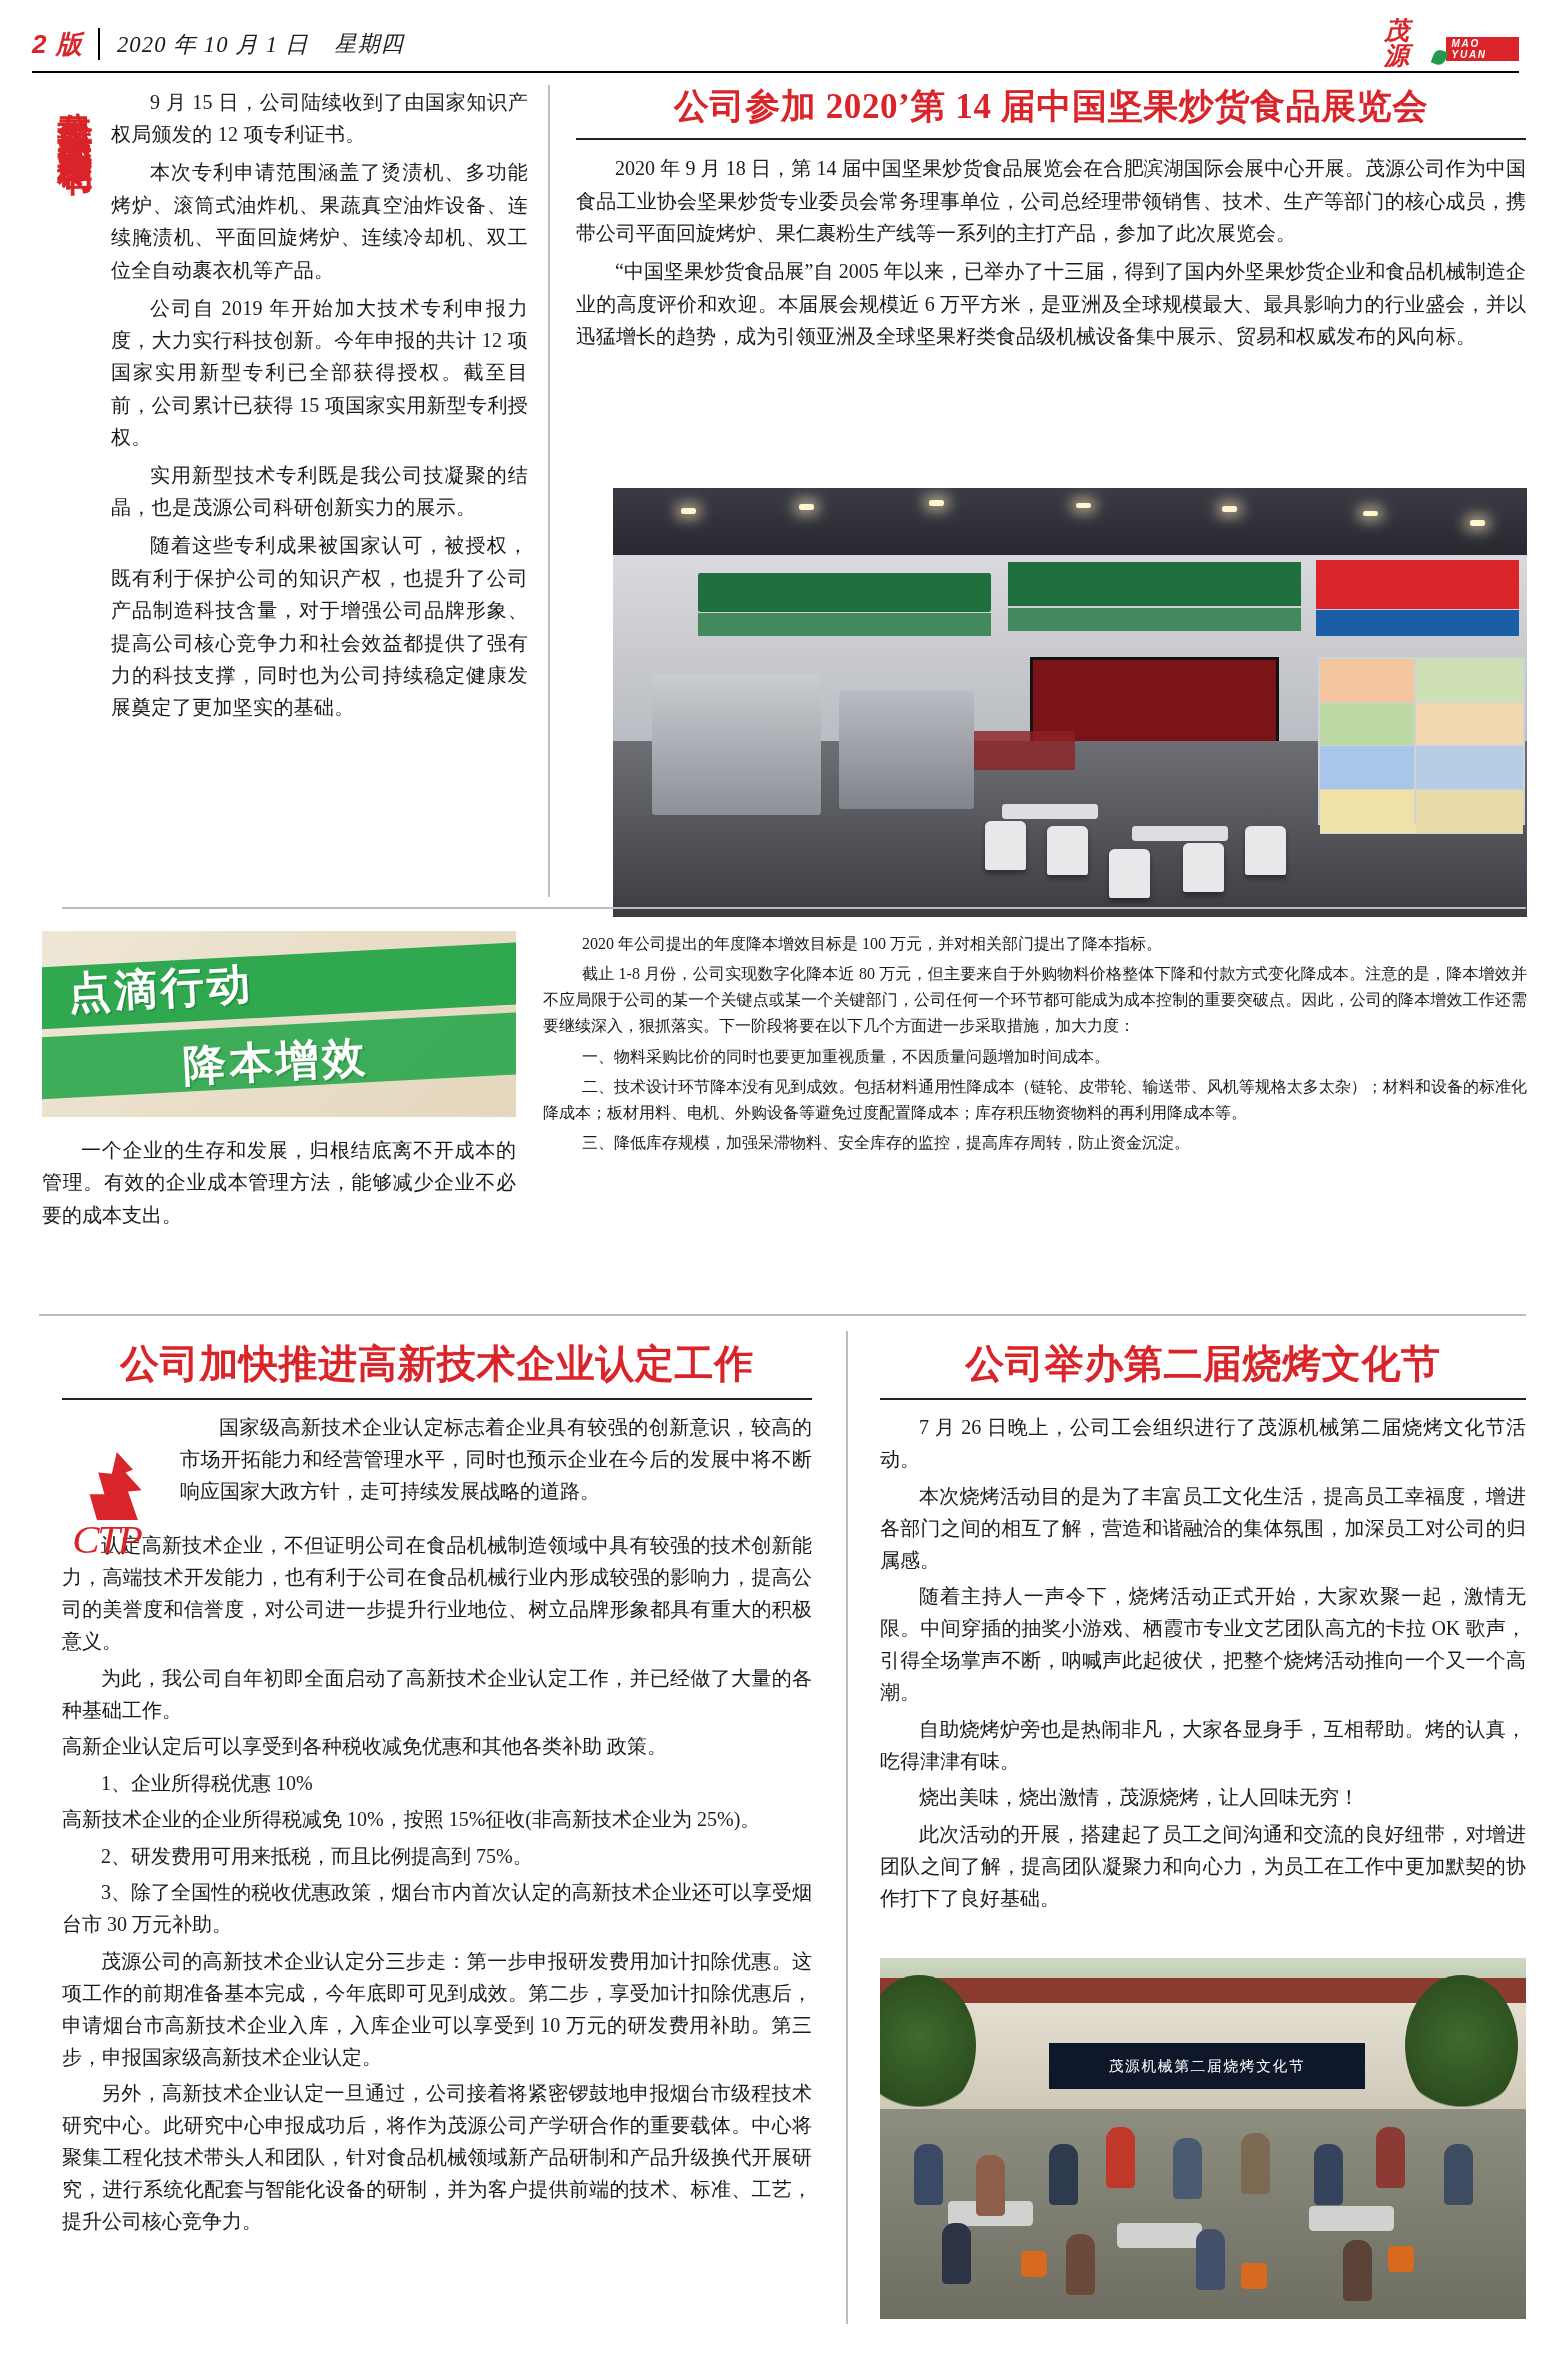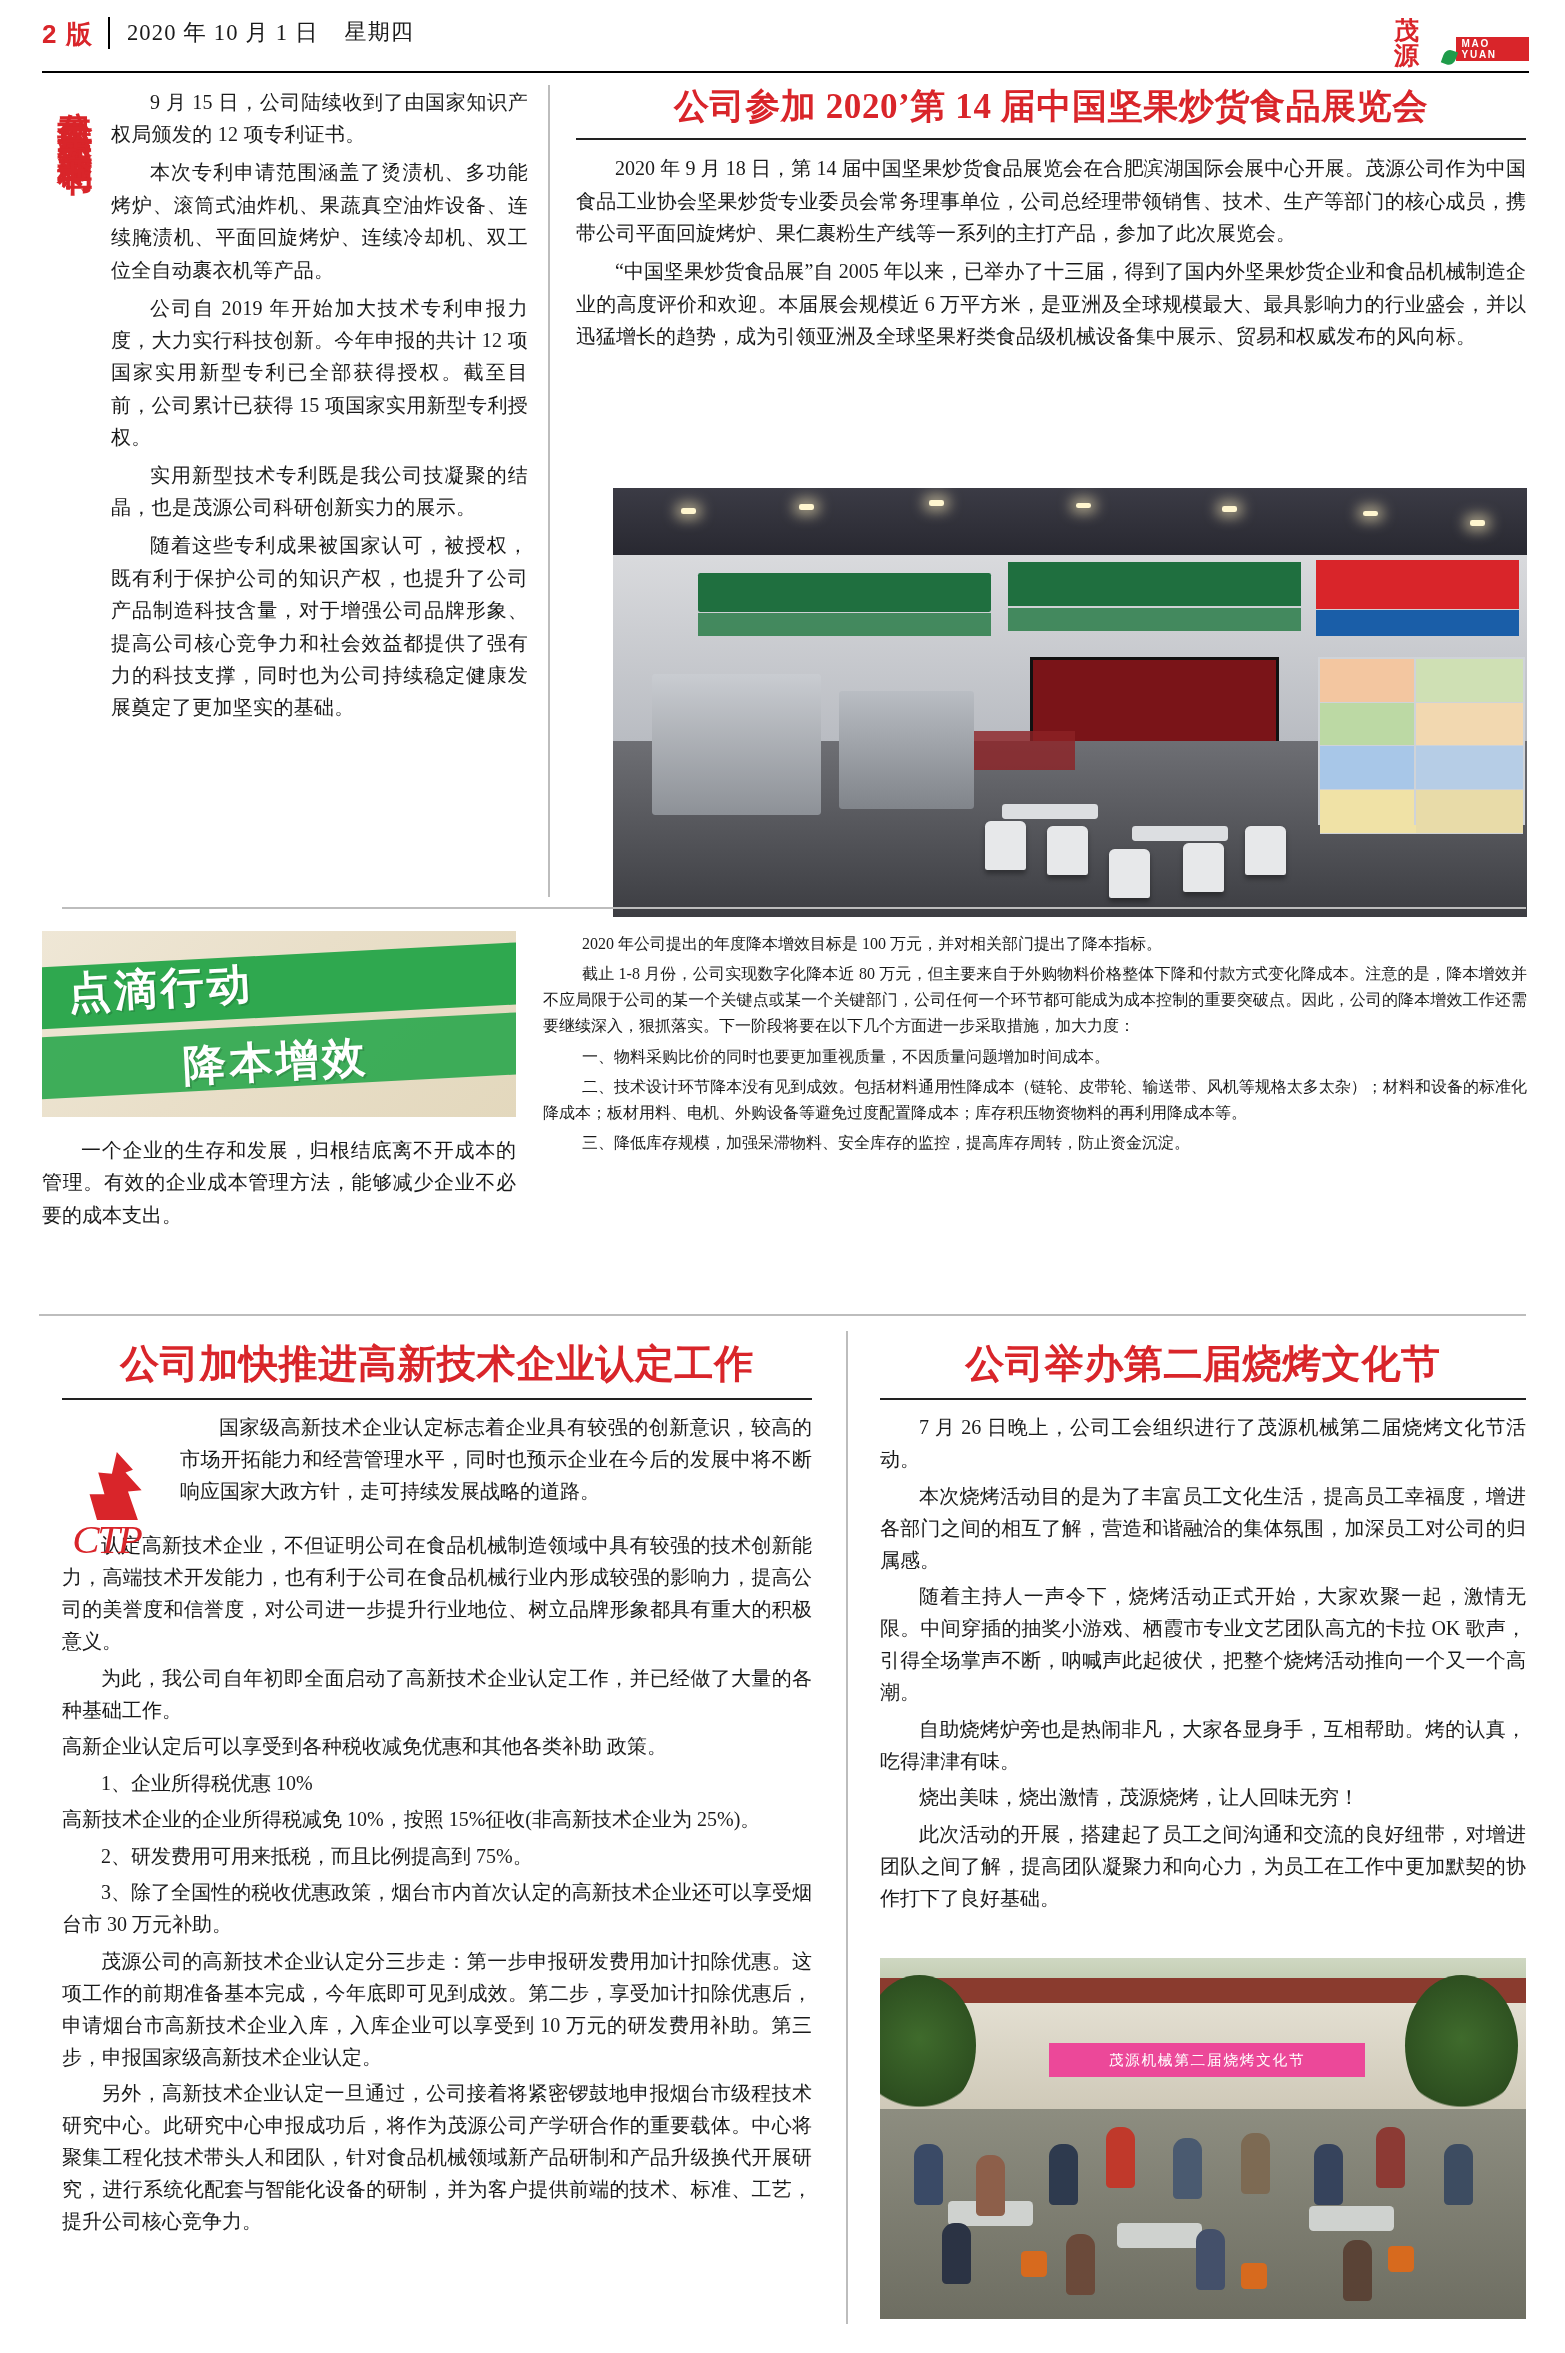--- a/index.html
+++ b/index.html
@@ -18,24 +18,26 @@
   .page {
     position: absolute;
     left: 0; top: 0;
     width: 1566px;
     height: 2354px;
   }
 
   
   .masthead {
     position: absolute;
-    left: 42px; top: 17px;
+    left: 32px; top: 17px;
     width: 1487px; height: 54px;
     border-bottom: 2.8px solid #000;
     display: flex;
+    align-items: center;
+    font-style: italic;
   }
   .page-num {
     color: #d9252a;
     font-weight: bold;
     font-size: 26px;
     font-family: "Liberation Sans", sans-serif;
     letter-spacing: 1.1px;
     margin-right: 14.7px;
   }
   .masthead-rule {
@@ -436,22 +438,22 @@
     left: 0; top: 22.6px; width: 100%; height: 130px;
     background: linear-gradient(180deg,#e7e3d6 0%, #cfc9b8 100%);
   }
   .ph2-roof {
     position: absolute;
     left: 0; top: 20.3px; width: 100%; height: 25px;
     background: #8a3b2e;
   }
   .ph2-banner {
     position: absolute;
-    left: 169px; top: 85px; width: 316px; height: 34px;
-    background: #ec4899;
+    left: 169px; top: 85px; width: 316px; height: 46px;
+    background: #0f172a;
     color: #fff;
     font-size: 14.7px;
     font-family: "Liberation Serif", serif;
     display: flex; align-items: center; justify-content: center;
     letter-spacing: 1.7px;
   }
   .ph2-tree {
     position: absolute;
     top: 17px; width: 113px; height: 141px;
     background: radial-gradient(circle at 50% 45%, #3f6b2c 0%, #2c4d1f 70%, rgba(44,77,31,0) 72%);

